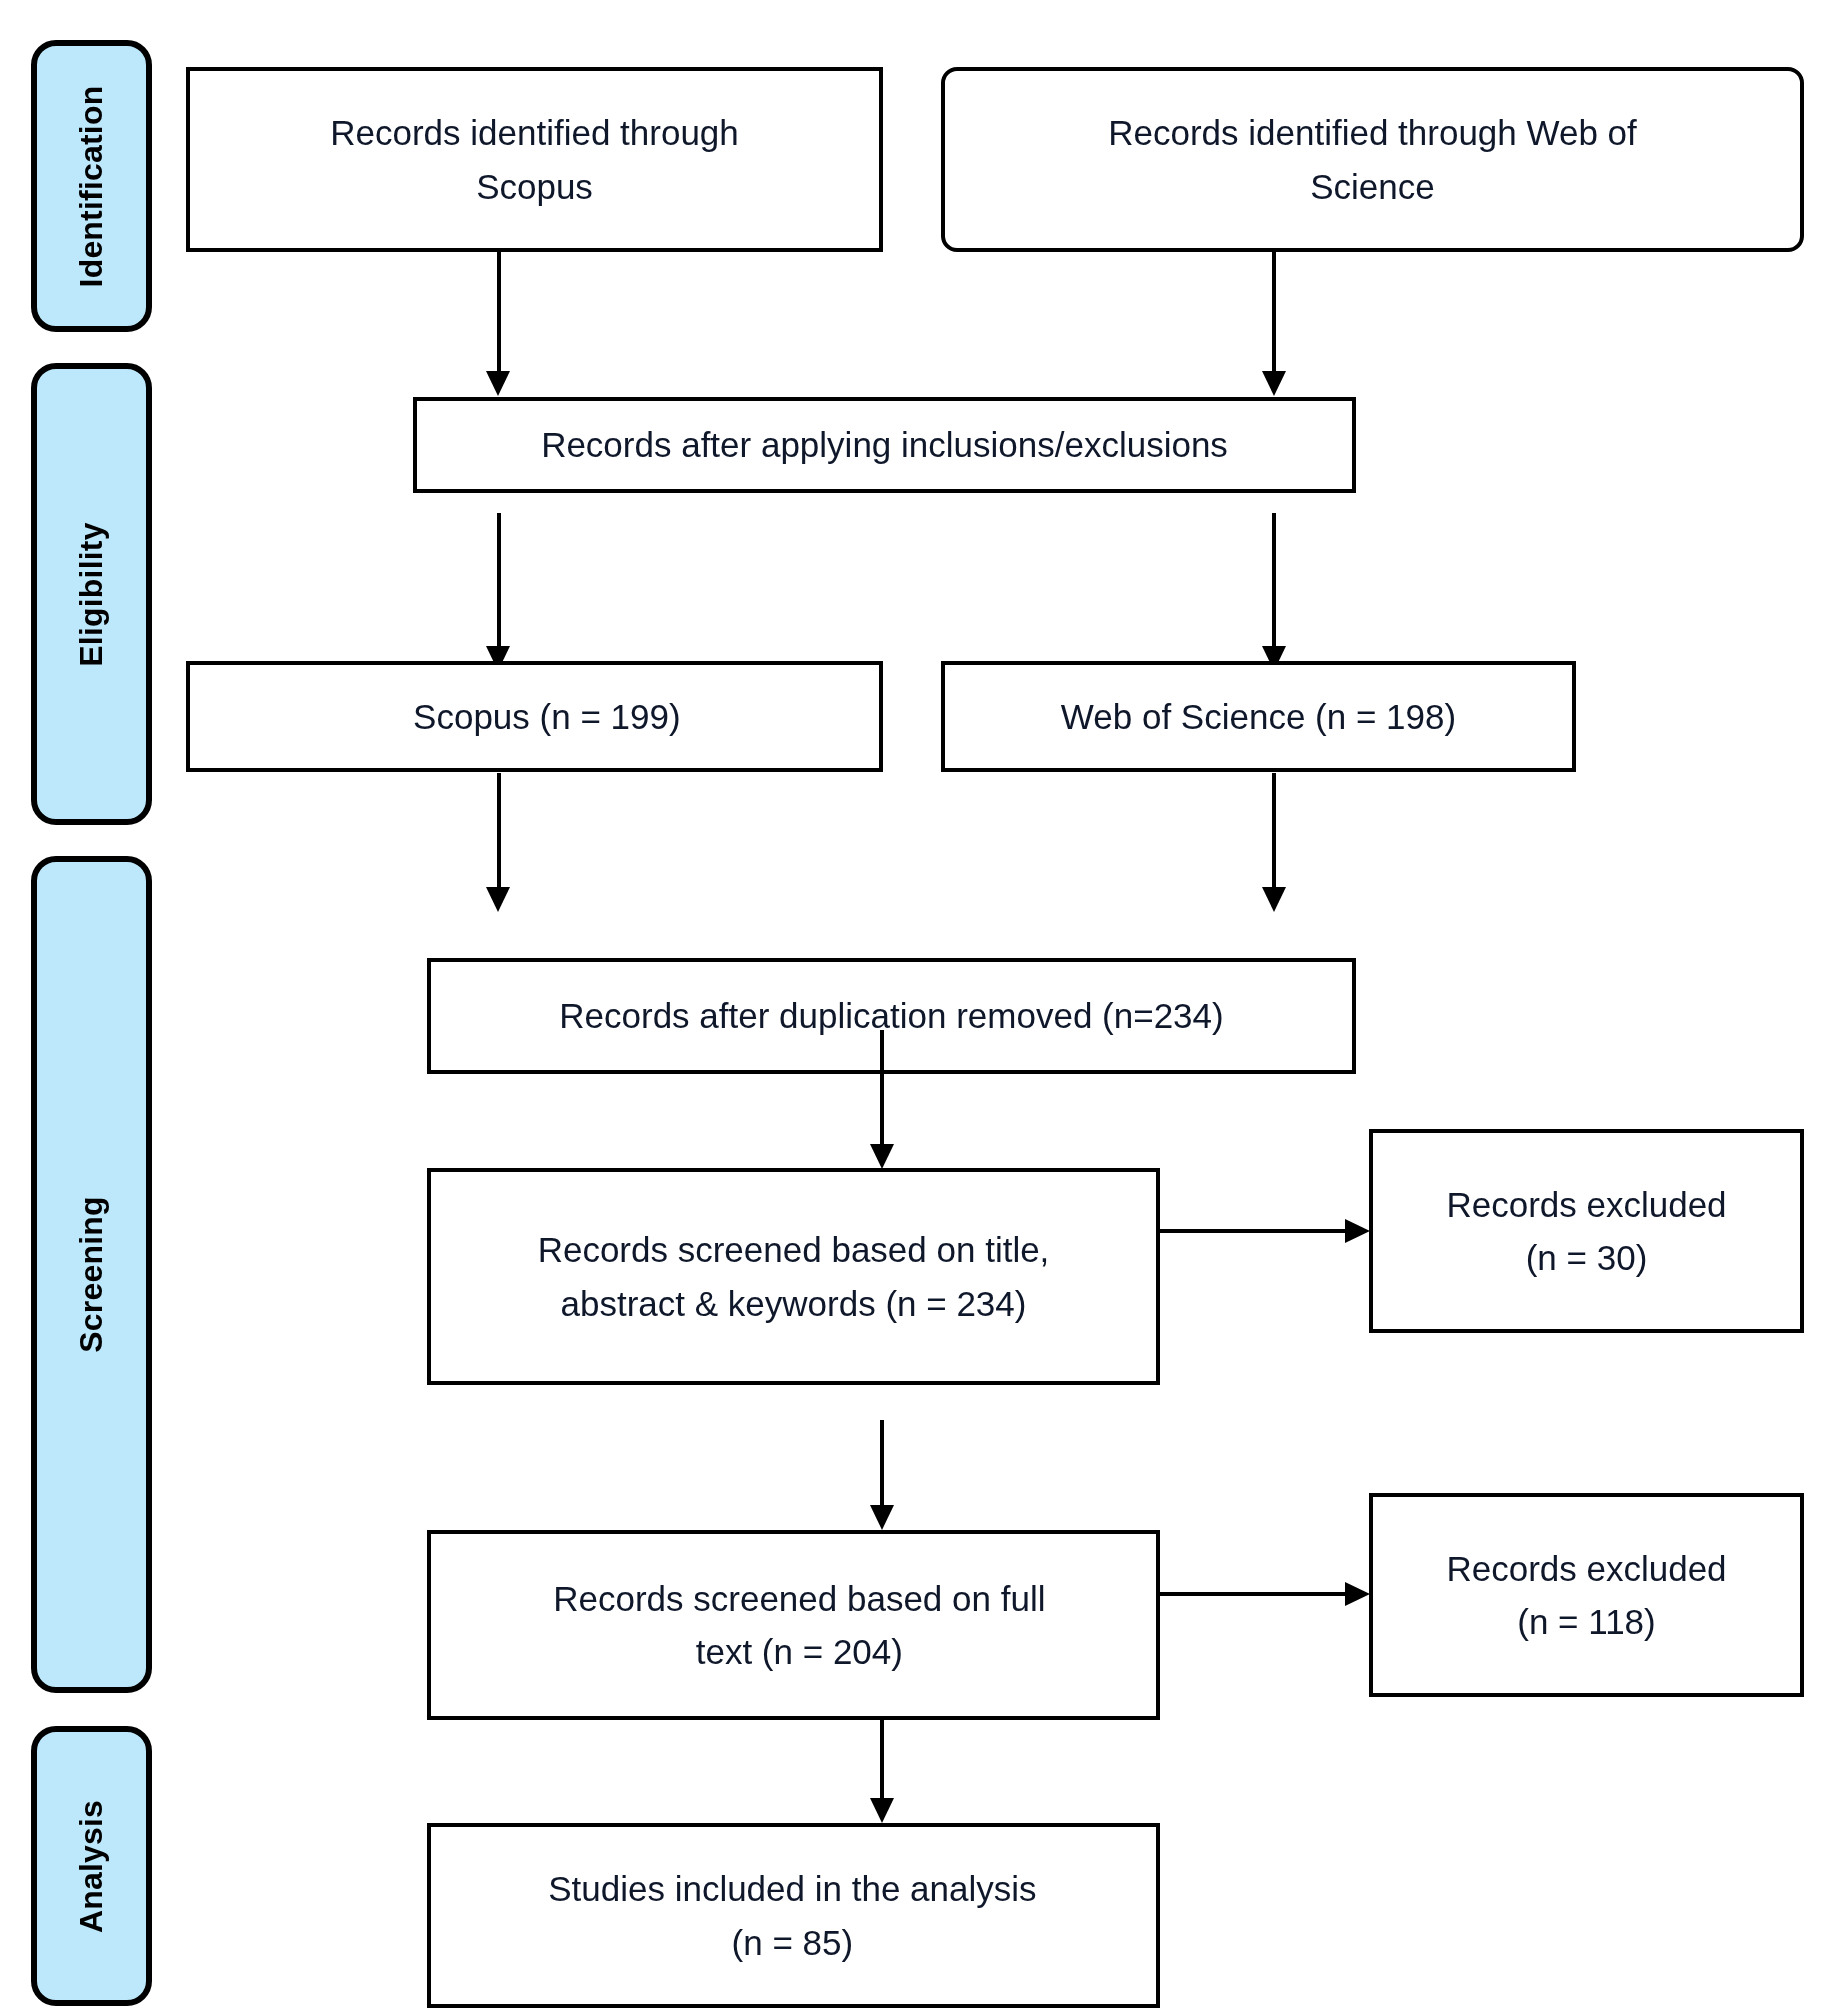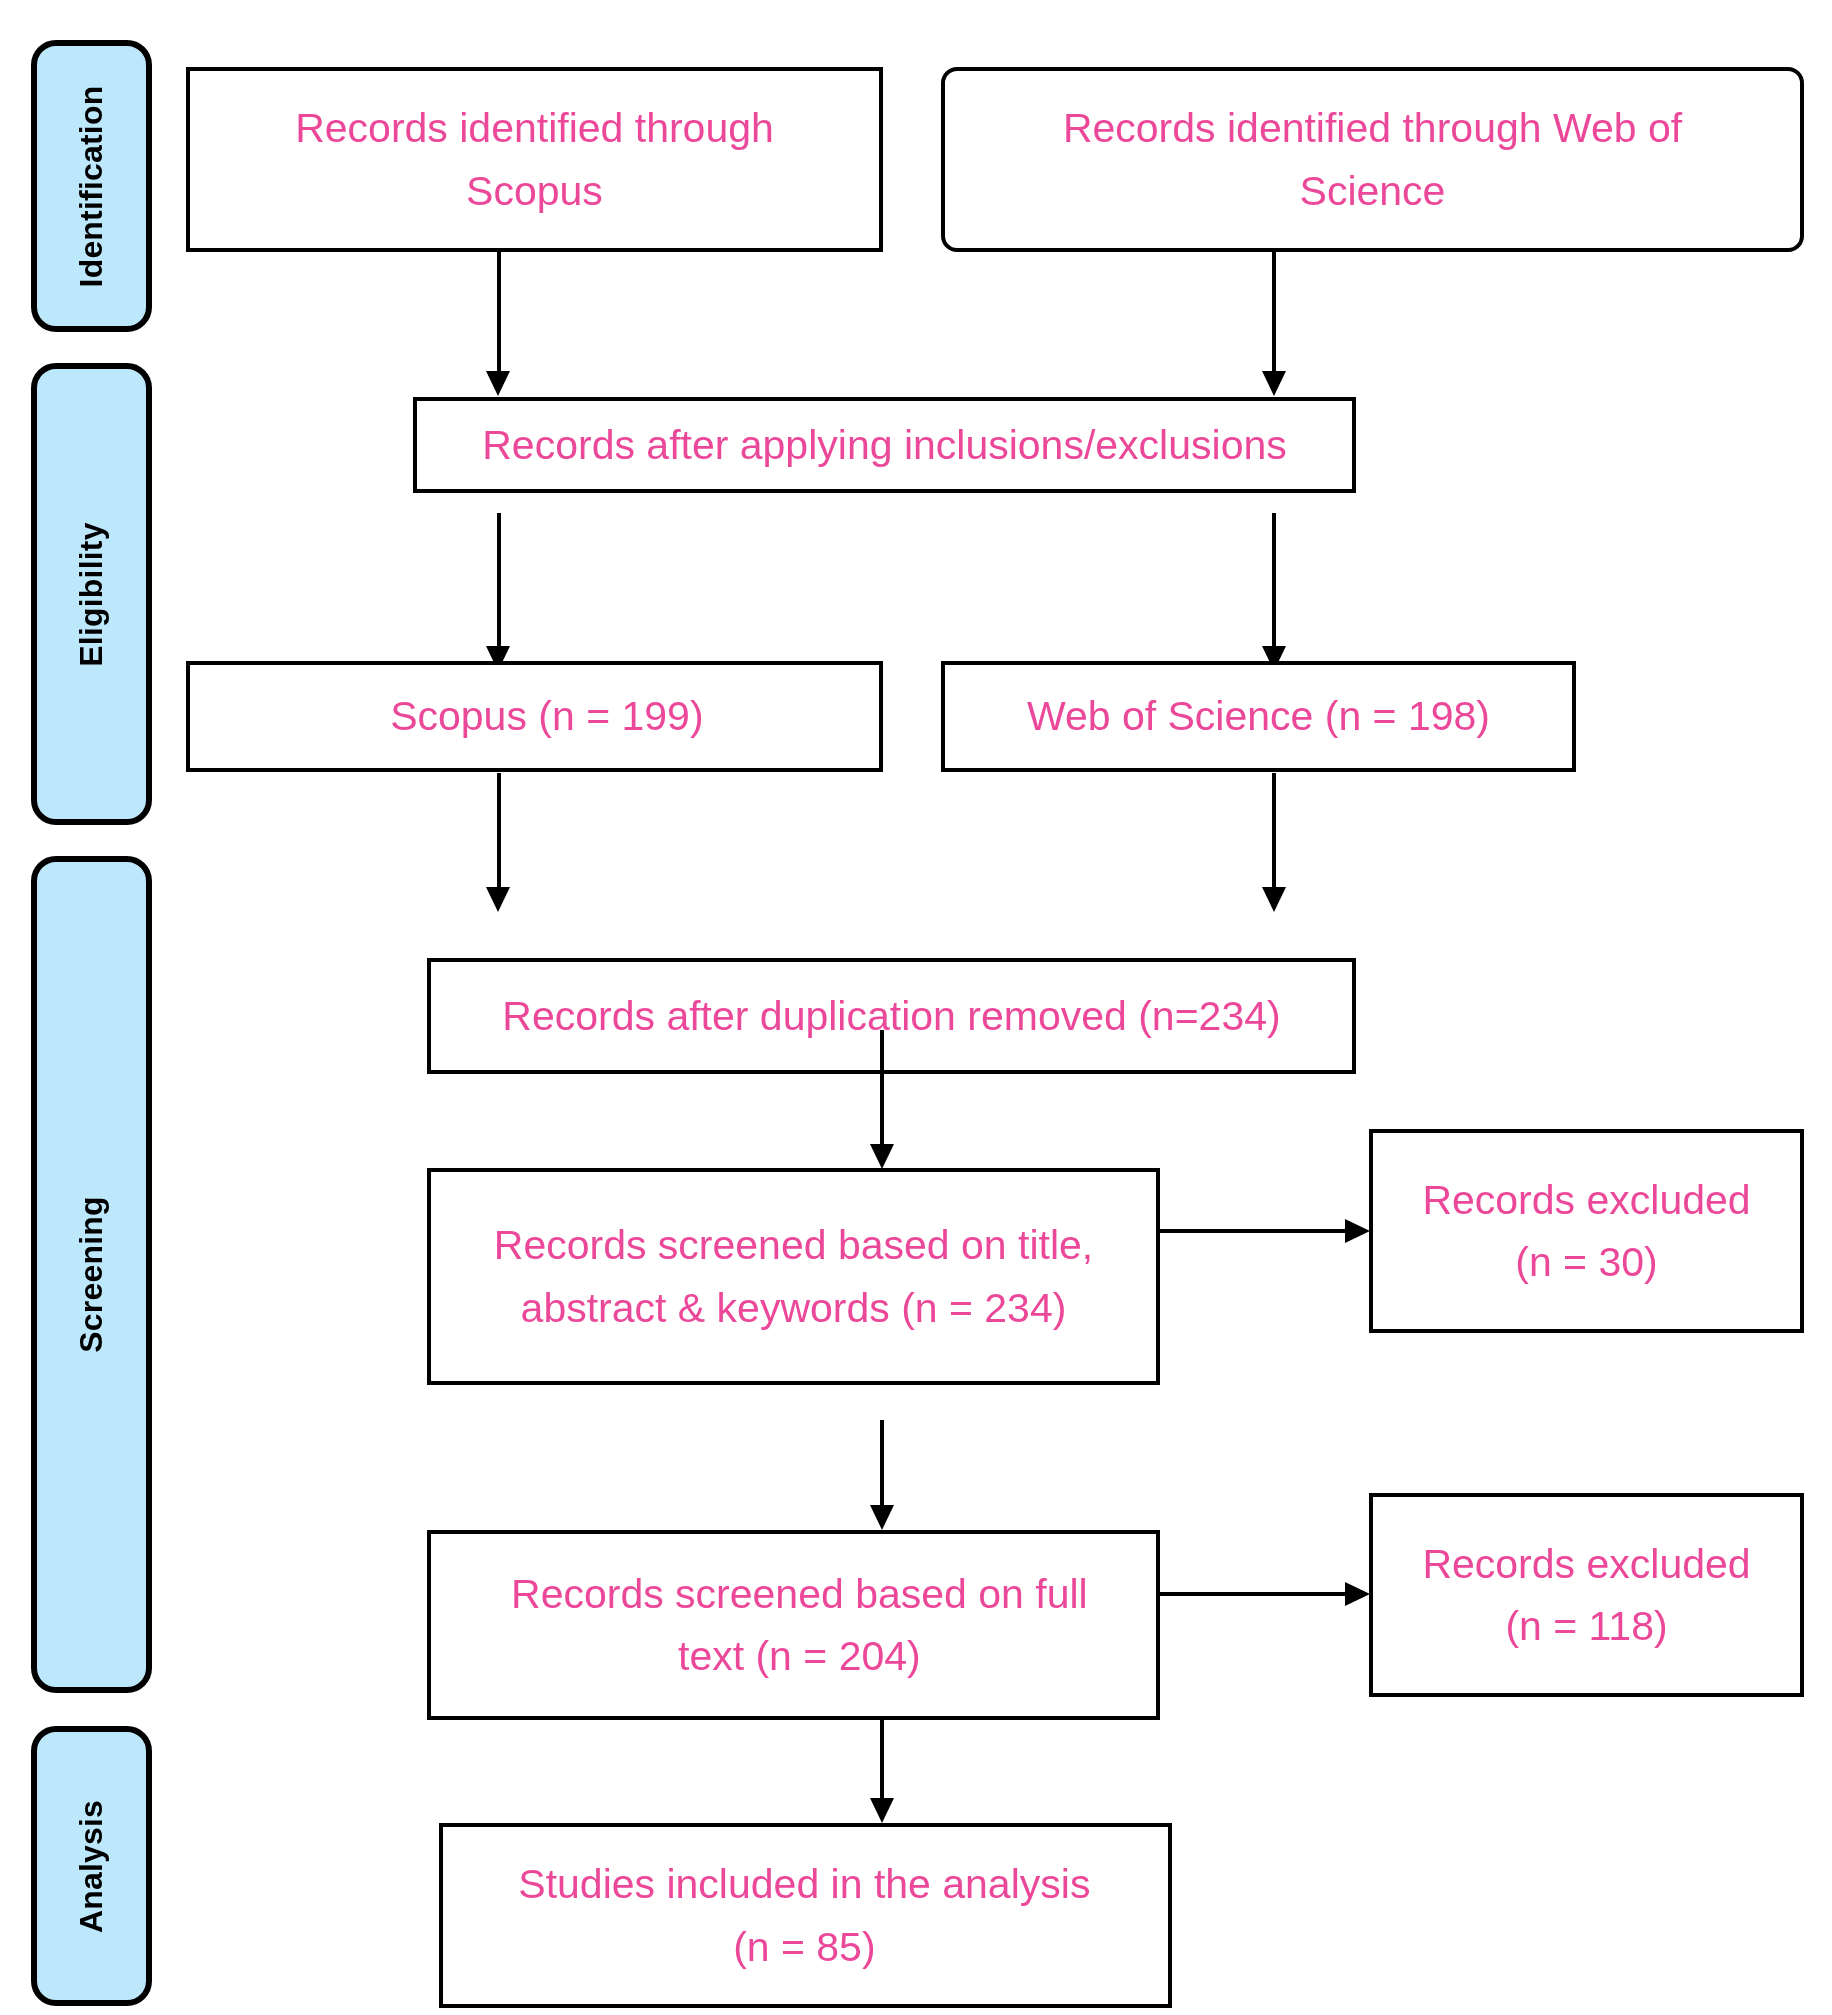--- a/index.html
+++ b/index.html
@@ -42,23 +42,23 @@
     box-sizing: border-box;
     border: 4.7px solid #000000;
     background: #ffffff;
     display: flex;
     align-items: center;
     justify-content: center;
     text-align: center;
     padding: 4.7px 13.3px;
   }
   .node-text {
-    font-size: 41px;
+    font-size: 35px;
     line-height: 1.52;
-    color: #ec4899;
+    color: #0f172a;
     white-space: pre-line;
   }
 
   
   .vline {
     position: absolute;
     background: #000000;
     width: 4.3px;
   }
   .hline {
@@ -176,19 +176,19 @@
     <span class="node-text">Records excluded
 (n = 118)</span>
   </div>
 
   <div class="hline" style="left:1159px; top:1592px; width:190px;"></div>
   <div class="arrow-right" style="left:1345px; top:1582px;"></div>
 
   <div class="vline" style="left:880px; top:1720px; height:78px;"></div>
   <div class="arrow-down" style="left:870px; top:1798px;"></div>
 
-  <div class="node" style="left:439px; top:1823px; width:733px; height:185px;padding-left:11px;">
+  <div class="node" style="left:427px; top:1823px; width:733px; height:185px;padding-left:11px;">
     <span class="node-text">Studies included in the analysis
 (n = 85)</span>
   </div>
 
 </div>
 
 
 </body></html>

